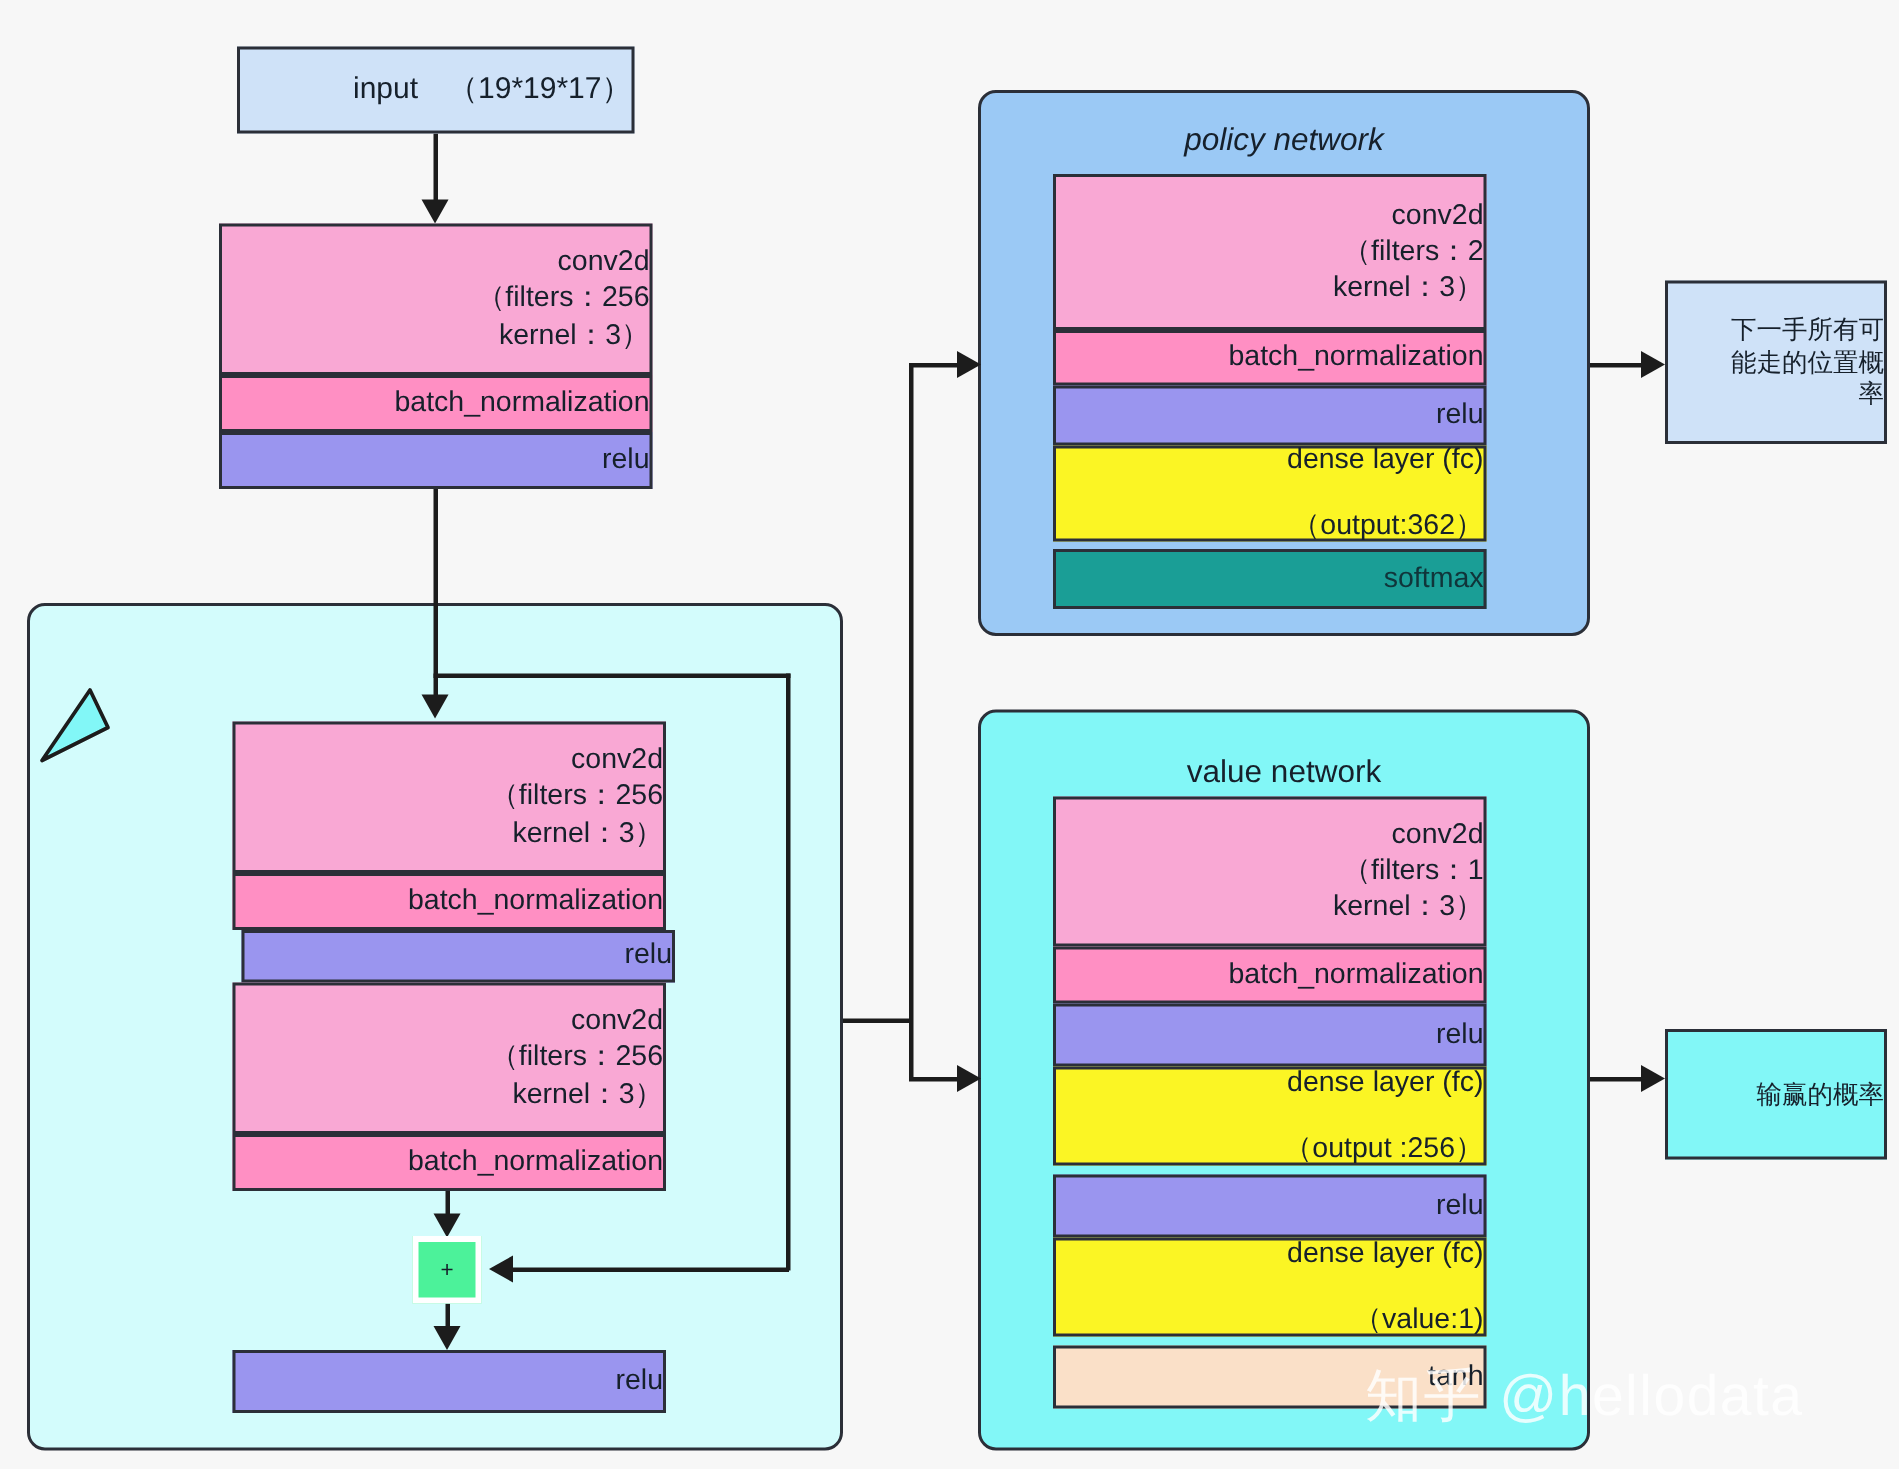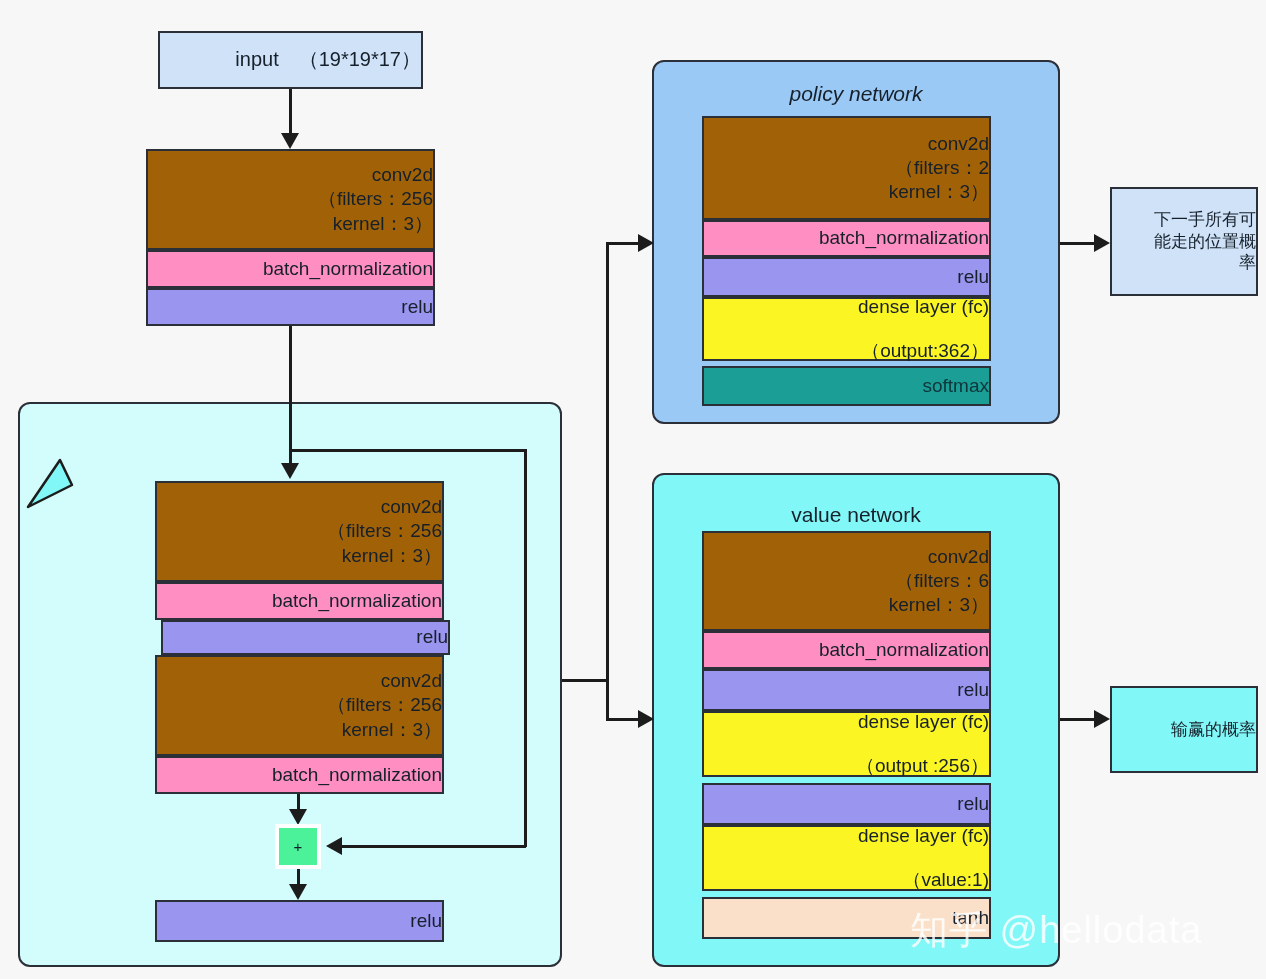--- a/index.html
+++ b/index.html
@@ -26,21 +26,21 @@
     align-items: flex-end;
     justify-content: center;
     text-align: center;
     color: #16202b;
     line-height: 1.28;
     z-index: 4;
   }
   .node .ln { display: block; white-space: pre; }
 
   .c-input   { background: #cfe2f8; }
-  .c-conv    { background: #a16207; }
+  .c-conv    { background: #f9a8d4; }
   .c-bn      { background: #ff8fc3; }
   .c-relu    { background: #9a95ef; }
   .c-dense   { background: #fbf524; gap: 20px; }
   .c-softmax { background: #1a9e96; }
   .c-tanh    { background: #fae0c8; }
   .c-outp    { background: #cfe2f8; }
   .c-outv    { background: #82f7f7; }
 
   
   .container {
@@ -262,21 +262,21 @@
     <span class="ln">能走的位置概</span>
     <span class="ln">率</span>
   </div>
 
   <div class="node c-softmax" style="left:702px; top:366px; width:289px; height:40px; font-size:19px; color:#10353a;">
     <span class="ln">softmax</span>
   </div>
 
   <div class="node c-conv" style="left:702px; top:531px; width:289px; height:100px; font-size:19px;">
     <span class="ln">conv2d</span>
-    <span class="ln">（filters：6</span>
+    <span class="ln">（filters：1</span>
     <span class="ln">kernel：3）</span>
   </div>
 
   <div class="node c-bn" style="left:702px; top:631px; width:289px; height:38px; font-size:19px;">
     <span class="ln">batch_normalization</span>
   </div>
 
   <div class="node c-relu" style="left:702px; top:669px; width:289px; height:42px; font-size:19px;">
     <span class="ln">relu</span>
   </div>

